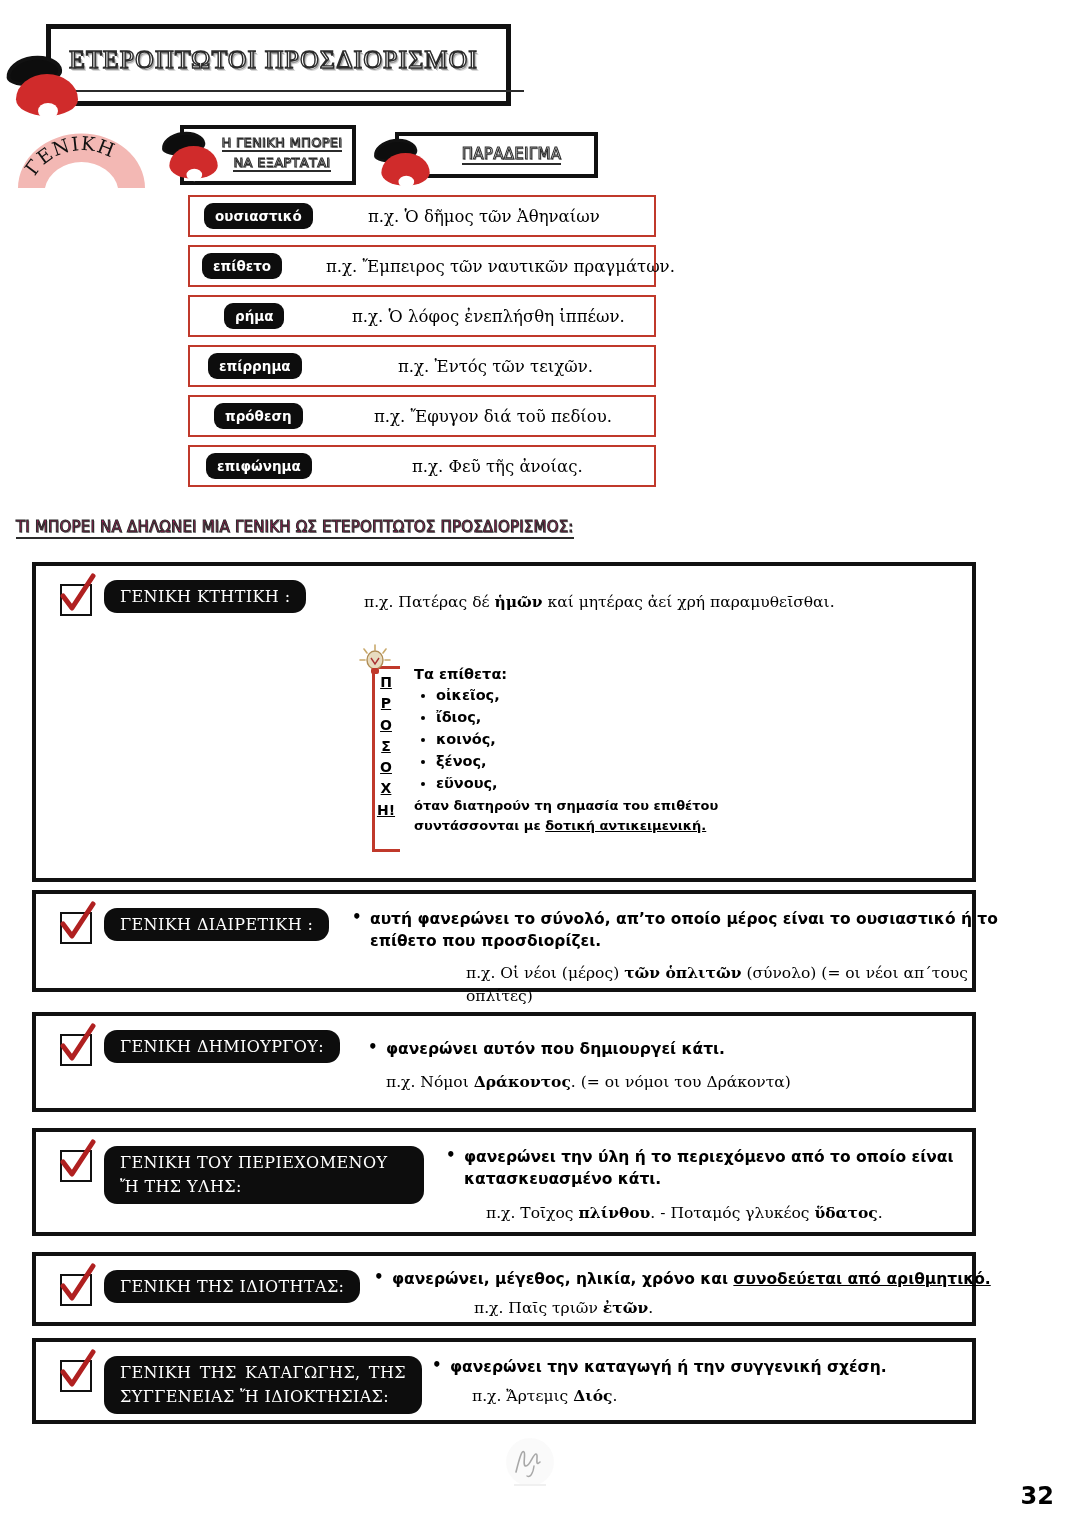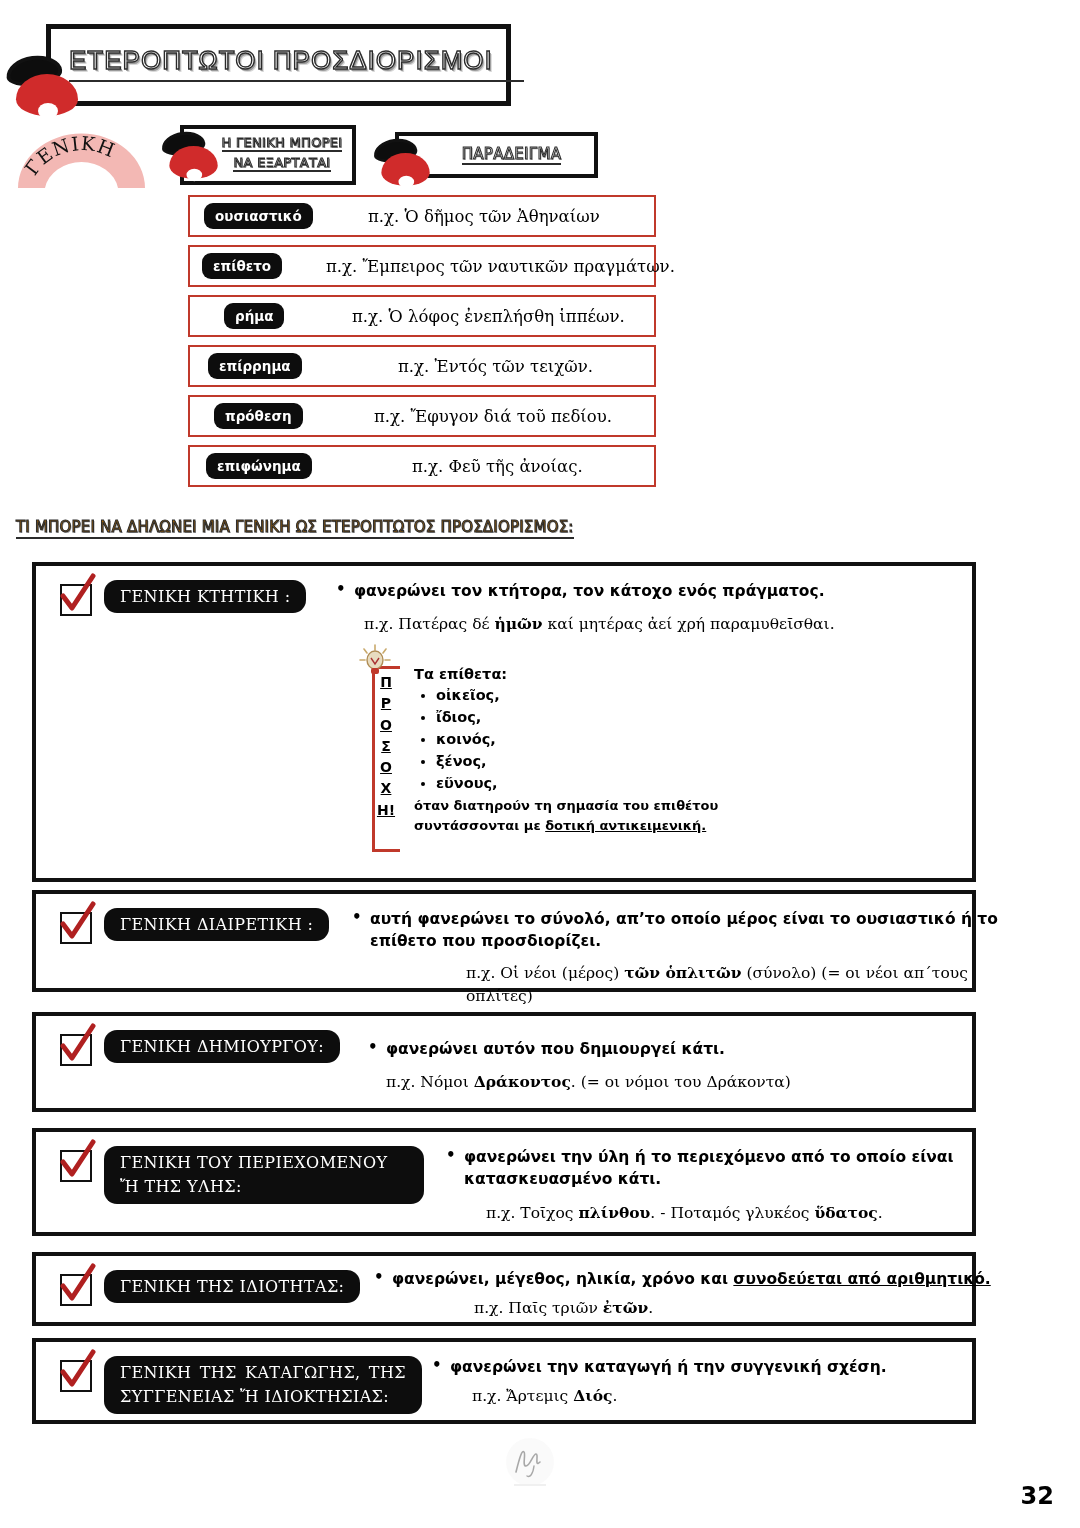--- a/index.html
+++ b/index.html
@@ -20,27 +20,27 @@
   .pin .red::after{content:"";position:absolute;left:22px;bottom:-3px;width:20px;height:16px;
             background:#ffffff;border-radius:50%;}
 
   
   .title-box{
     position:absolute;left:46px;top:24px;width:455px;height:72px;
     border:5px solid #111;background:#fff;
   }
   .title-text{
     position:absolute;left:18px;top:16px;width:100%;
-    font-family:Liberation Sans, sans-serif;
+    font-family:Liberation Serif, serif;
     font-size:26px;letter-spacing:1px;font-weight:400;white-space:nowrap;
     color:#ffffff;
     -webkit-text-stroke:1.4px #2b2b2b;
     text-shadow:1.5px 1.5px 0 #9a9a9a, 2.5px 2.5px 0 #d8d8d8;
     border-bottom:2.5px solid #2b2b2b;
-    display:inline-block;padding-bottom:4px;
+    display:inline-block;padding-bottom:15px;
   }
 
   
   .hdr-box{position:absolute;border:4px solid #111;background:#fff;}
   .hdr-box .line{
     display:block;font-size:13px;letter-spacing:.3px;font-weight:400;white-space:nowrap;
     color:#fff;-webkit-text-stroke:1px #2b2b2b;
     text-shadow:1px 1px 0 #a8a8a8;
     border-bottom:2px solid #2b2b2b;margin:0 auto 3px auto;width:max-content;
   }
@@ -69,21 +69,21 @@
   .ex{
     position:absolute;top:50%;transform:translateY(-50%);
     font-family:"DejaVu Serif","Liberation Serif",serif;
     font-size:16.5px;white-space:nowrap;
   }
 
   
   .sec-head{
     position:absolute;left:16px;top:518px;white-space:nowrap;
     font-size:15px;font-weight:400;letter-spacing:.2px;
-    color:#a16207;-webkit-text-stroke:1px #2b2b2b;text-shadow:1px 1px 0 #a0a0a0;
+    color:#be185d;-webkit-text-stroke:1px #2b2b2b;text-shadow:1px 1px 0 #a0a0a0;
     border-bottom:2px solid #2b2b2b;padding-bottom:1px;
   }
 
   
   .blk{position:absolute;left:32px;width:944px;border:4px solid #111;background:#fff;box-sizing:border-box;}
   .chk{
     position:absolute;left:24px;top:18px;width:28px;height:28px;
     border:2px solid #111;background:#fff;
   }
   .chk svg{position:absolute;left:-3px;top:-12px;overflow:visible;}
@@ -211,21 +211,20 @@
   <span class="sec-head">ΤΙ ΜΠΟΡΕΙ ΝΑ ΔΗΛΩΝΕΙ ΜΙΑ ΓΕΝΙΚΗ ΩΣ ΕΤΕΡΟΠΤΩΤΟΣ ΠΡΟΣΔΙΟΡΙΣΜΟΣ:</span>
 
   <div class="blk" style="top:562px;height:320px;">
     <div class="chk">
       <svg width="40" height="44" viewBox="0 0 40 44">
         <path d="M4,22 L13,34 L34,2" stroke="#b02020" stroke-width="5" fill="none" stroke-linecap="round" stroke-linejoin="round"></path>
       </svg>
     </div>
     <span class="lbl">ΓΕΝΙΚΗ ΚΤΗΤΙΚΗ :</span>
     <div class="body" style="left:300px;top:14px;width:690px;">
-      <div class="bullet">φανερώνει τον κτήτορα, τον κάτοχο ενός πράγματος.</div>
       <div class="pxi" style="margin-top:10px;margin-left:28px;">
         <span>π.χ. Πατέρας δέ </span><b>ἡμῶν</b><span> καί μητέρας ἀεί χρή παραμυθεῖσθαι.</span>
       </div>
     </div>
 
     <div class="prosox" style="left:336px;top:100px;">
       <div class="bracket"></div>
       <div class="bulb">
         <svg width="36" height="34" viewBox="0 0 36 34">
           <g stroke="#c9a96b" stroke-width="1.6" stroke-linecap="round">

